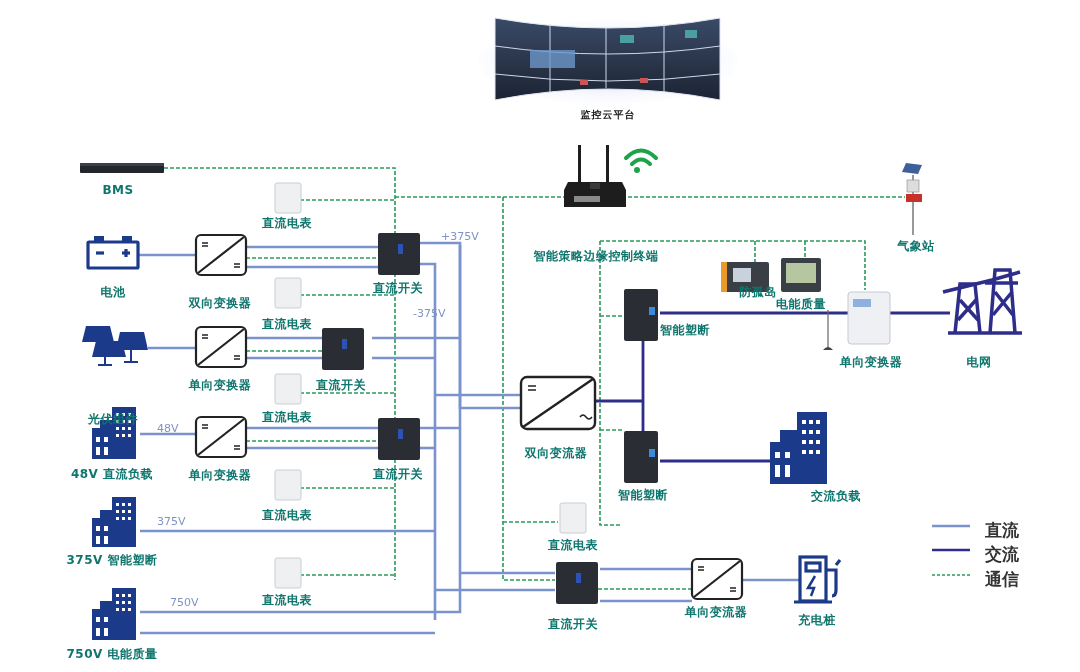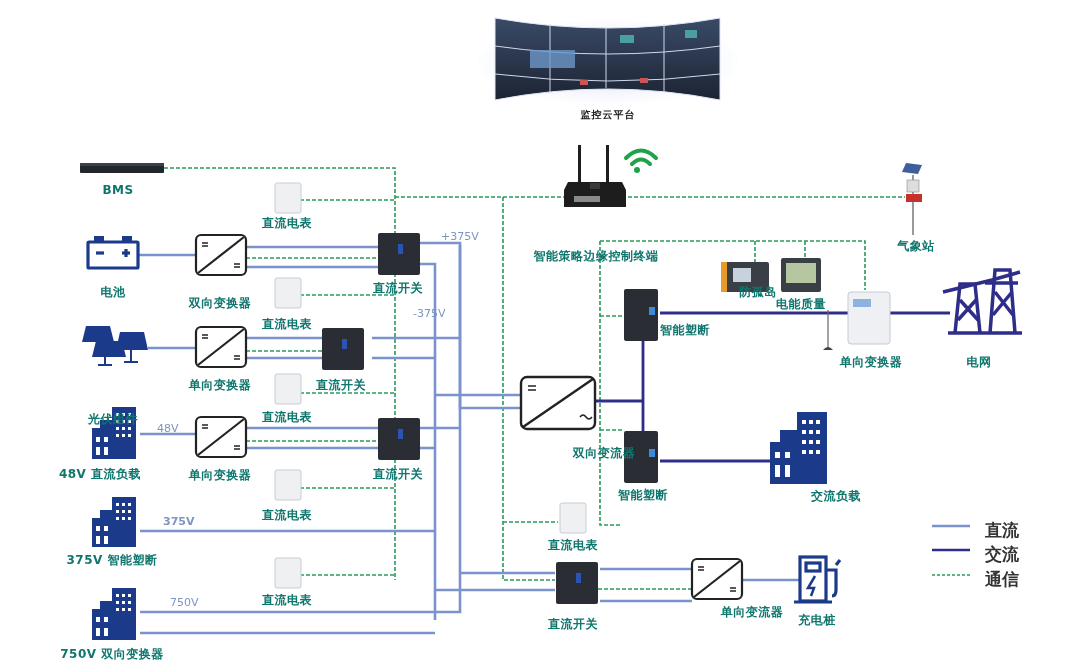--- a/index.html
+++ b/index.html
@@ -357,49 +357,49 @@
 <div class="title" style="left:608px;top:108px;">监控云平台</div>
 
 <div class="lbl" style="left:118px;top:183px;">BMS</div>
 <div class="lbl" style="left:596px;top:200px;margin-top:48px;">智能策略边缘控制终端</div>
 <div class="lbl" style="left:916px;top:238px;">气象站</div>
 
 <div class="lbl" style="left:113px;top:284px;">电池</div>
 <div class="lbl" style="left:220px;top:295px;">双向变换器</div>
 <div class="lbl" style="left:113px;top:371px;margin-top:40px;">光伏组件</div>
 <div class="lbl" style="left:220px;top:377px;">单向变换器</div>
-<div class="lbl" style="left:100px;top:466px;text-align:center;">48V 直流负载</div>
+<div class="lbl" style="left:112px;top:466px;text-align:center;">48V 直流负载</div>
 <div class="lbl" style="left:220px;top:467px;">单向变换器</div>
 <div class="lbl" style="left:112px;top:552px;">375V 智能塑断</div>
-<div class="lbl" style="left:112px;top:646px;">750V 双向变换器</div>
+<div class="lbl" style="left:112px;top:646px;">750V 电能质量</div>
 
 <div class="lbl" style="left:287px;top:215px;">直流电表</div>
 <div class="lbl" style="left:287px;top:316px;">直流电表</div>
 <div class="lbl" style="left:287px;top:409px;">直流电表</div>
 <div class="lbl" style="left:287px;top:507px;">直流电表</div>
 <div class="lbl" style="left:287px;top:592px;">直流电表</div>
 <div class="lbl" style="left:573px;top:537px;">直流电表</div>
 
 <div class="lbl" style="left:398px;top:280px;">直流开关</div>
 <div class="lbl" style="left:341px;top:377px;">直流开关</div>
 <div class="lbl" style="left:398px;top:466px;">直流开关</div>
 <div class="lbl" style="left:573px;top:616px;">直流开关</div>
 
-<div class="lbl" style="left:556px;top:445px;margin-left:48px;">双向变流器</div>
+<div class="lbl" style="left:556px;top:445px;">双向变流器</div>
 <div class="lbl" style="left:685px;top:322px;">智能塑断</div>
 <div class="lbl" style="left:643px;top:487px;">智能塑断</div>
 <div class="lbl" style="left:746px;top:284px;padding-left:24px;">防孤岛</div>
 <div class="lbl" style="left:801px;top:296px;">电能质量</div>
 <div class="lbl" style="left:871px;top:354px;">单向变换器</div>
 <div class="lbl" style="left:979px;top:354px;">电网</div>
 <div class="lbl" style="left:800px;top:488px;margin-left:36px;">交流负载</div>
-<div class="lbl" style="left:716px;top:604px;margin-left:36px;">单向变流器</div>
+<div class="lbl" style="left:716px;top:604px;">单向变流器</div>
 <div class="lbl" style="left:817px;top:612px;">充电桩</div>
 
 <div class="vlbl" style="left:441px;top:230px;">+375V</div>
 <div class="vlbl" style="left:413px;top:307px;">-375V</div>
 <div class="vlbl" style="left:157px;top:422px;">48V</div>
-<div class="vlbl" style="left:163px;top:515px;font-weight:bold;">375V</div>
+<div class="vlbl" style="left:157px;top:515px;">375V</div>
 <div class="vlbl" style="left:170px;top:596px;text-align:right;">750V</div>
 
 <div class="legend-label" style="left:985px;top:519px;">直流</div>
 <div class="legend-label" style="left:985px;top:543px;">交流</div>
 <div class="legend-label" style="left:985px;top:568px;">通信</div>
 
 </body></html>

